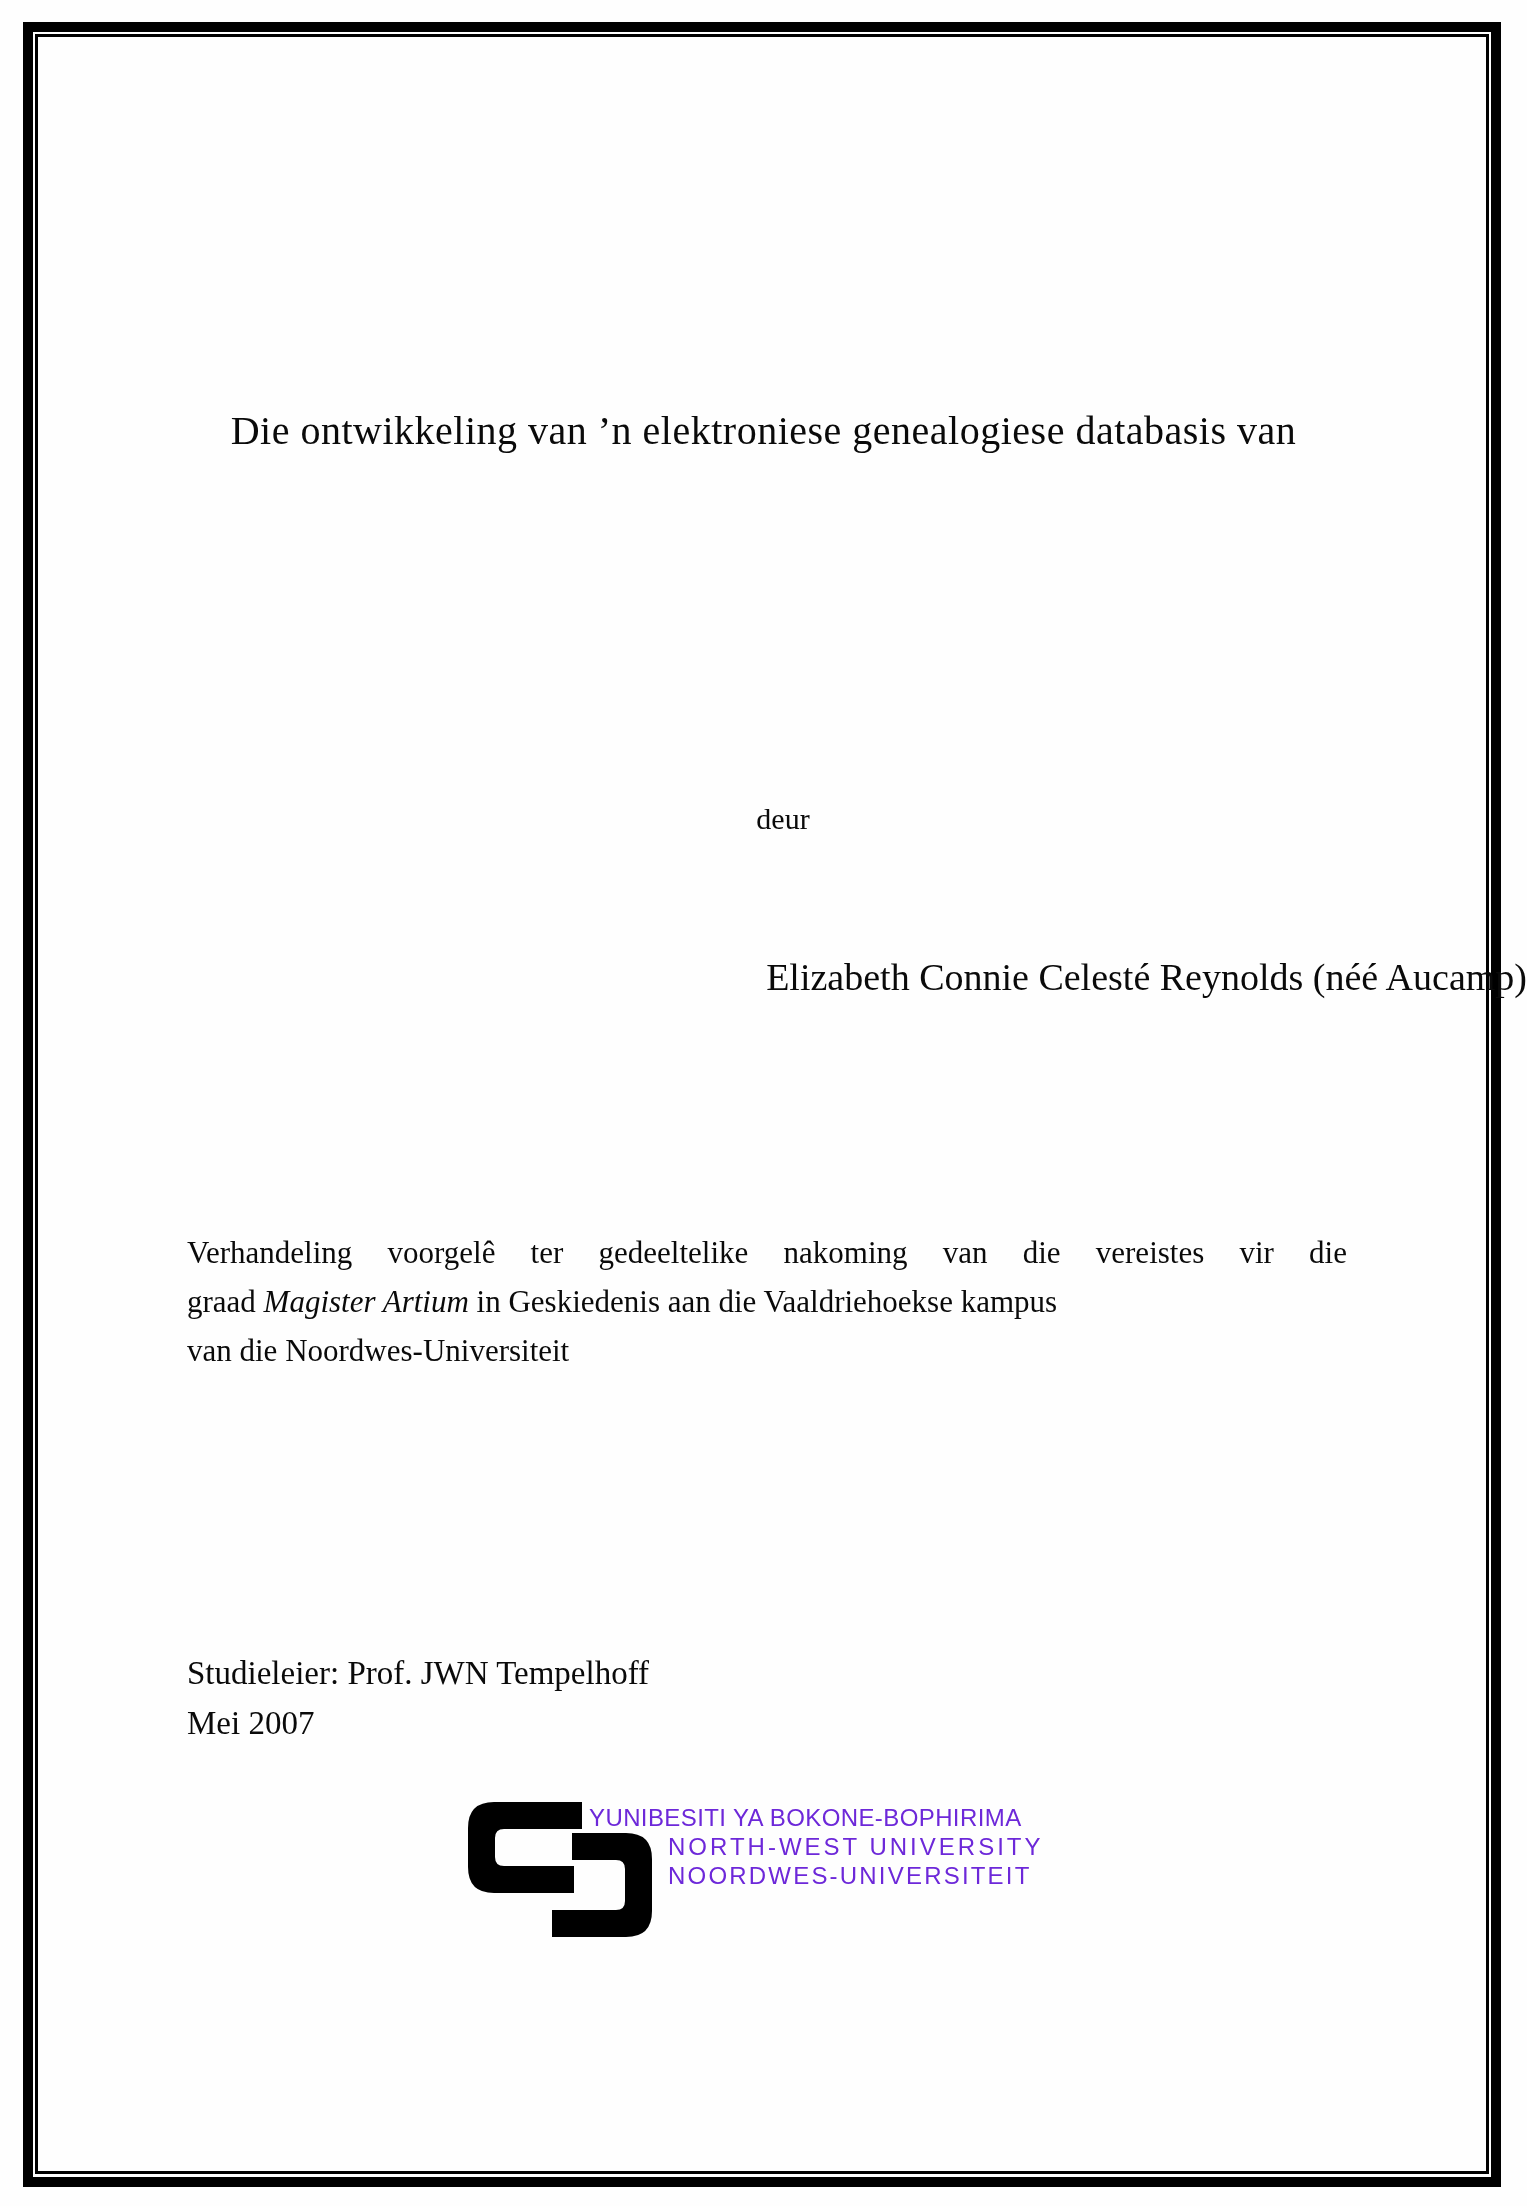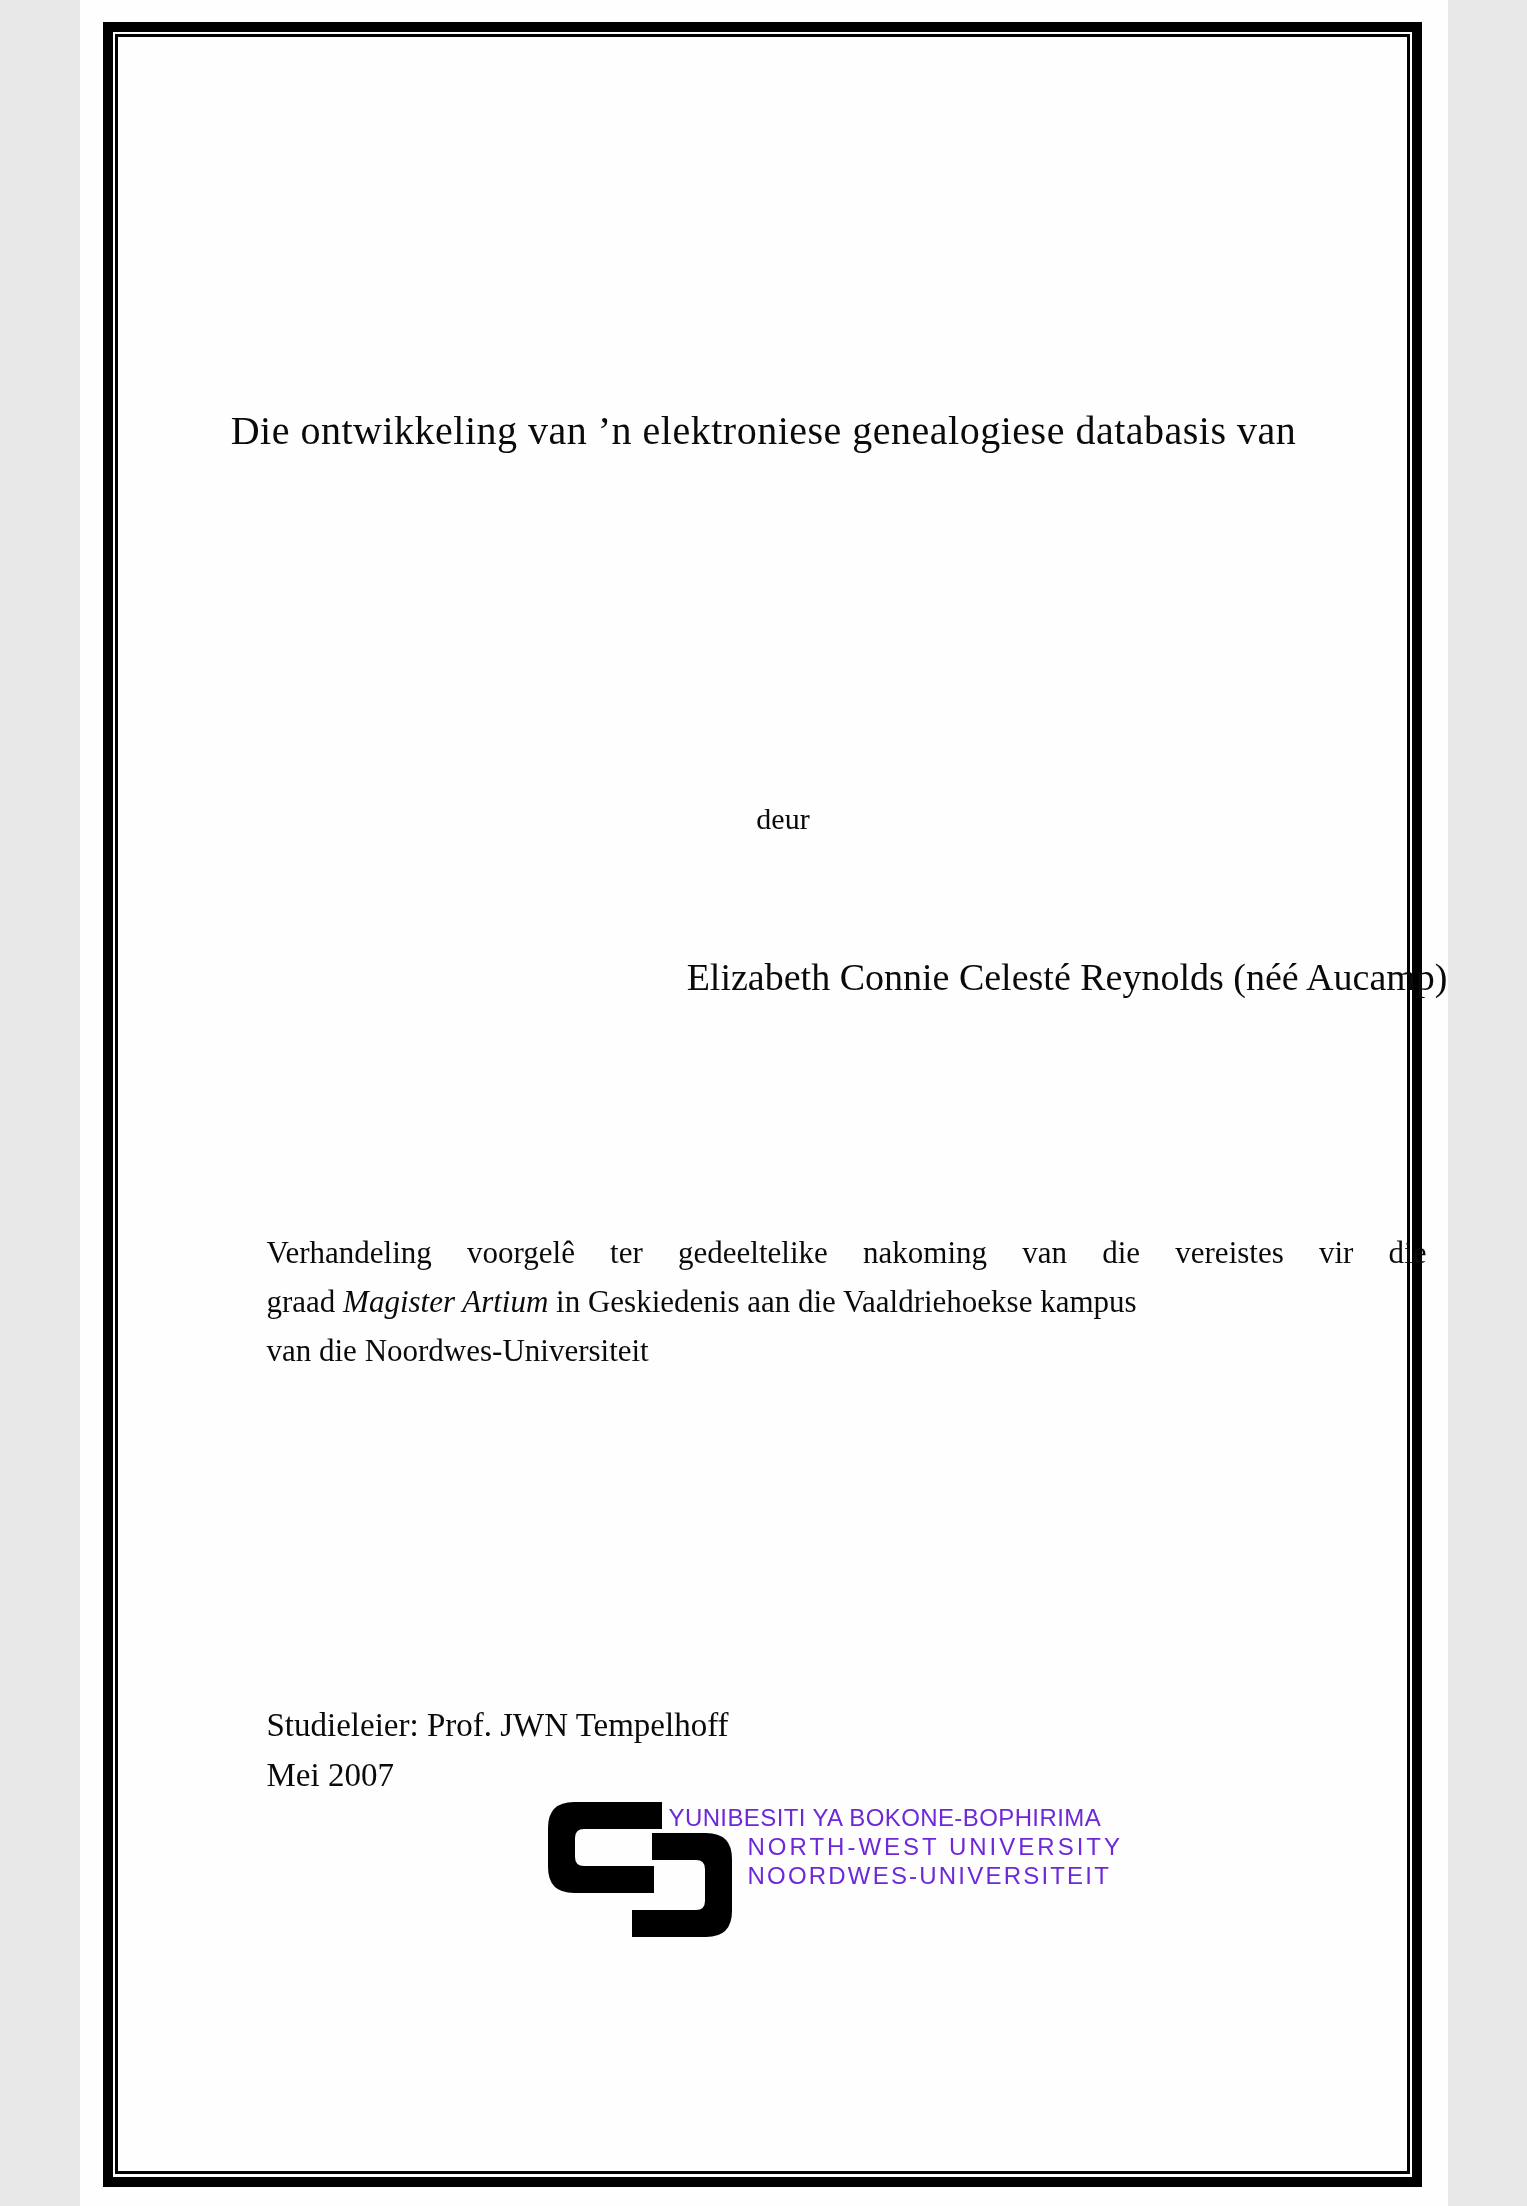--- a/index.html
+++ b/index.html
@@ -2,21 +2,21 @@
 <html><head>
 <meta charset="utf-8">
 <style>
   html, body {
     margin: 0;
     padding: 0;
     background: #e8e8e8;
   }
   .page {
     position: relative;
-    width: 1368px;
+    width: 1527px;
     height: 2206px;
     background: #fefefe;
     margin: 0 auto;
     overflow: hidden;
     color: #0a0a0a;
     font-family: "Liberation Serif", serif;
   }
   
   .frame-outer {
     position: absolute;
@@ -58,21 +58,21 @@
     font-size: 31px;
     line-height: 49px;
   }
   .justify-line {
     text-align: justify;
     text-align-last: justify;
   }
   .italic { font-style: italic; }
   .supervisor-block {
     position: absolute;
-    left: 187px; top: 1700px;
+    left: 187px; top: 1648px;
     font-size: 33px;
     line-height: 50px;
   }
   .logo-block {
     position: absolute;
     left: 468px; top: 1800px;
     width: 640px; height: 160px;
   }
   .logo-mark {
     position: absolute;

